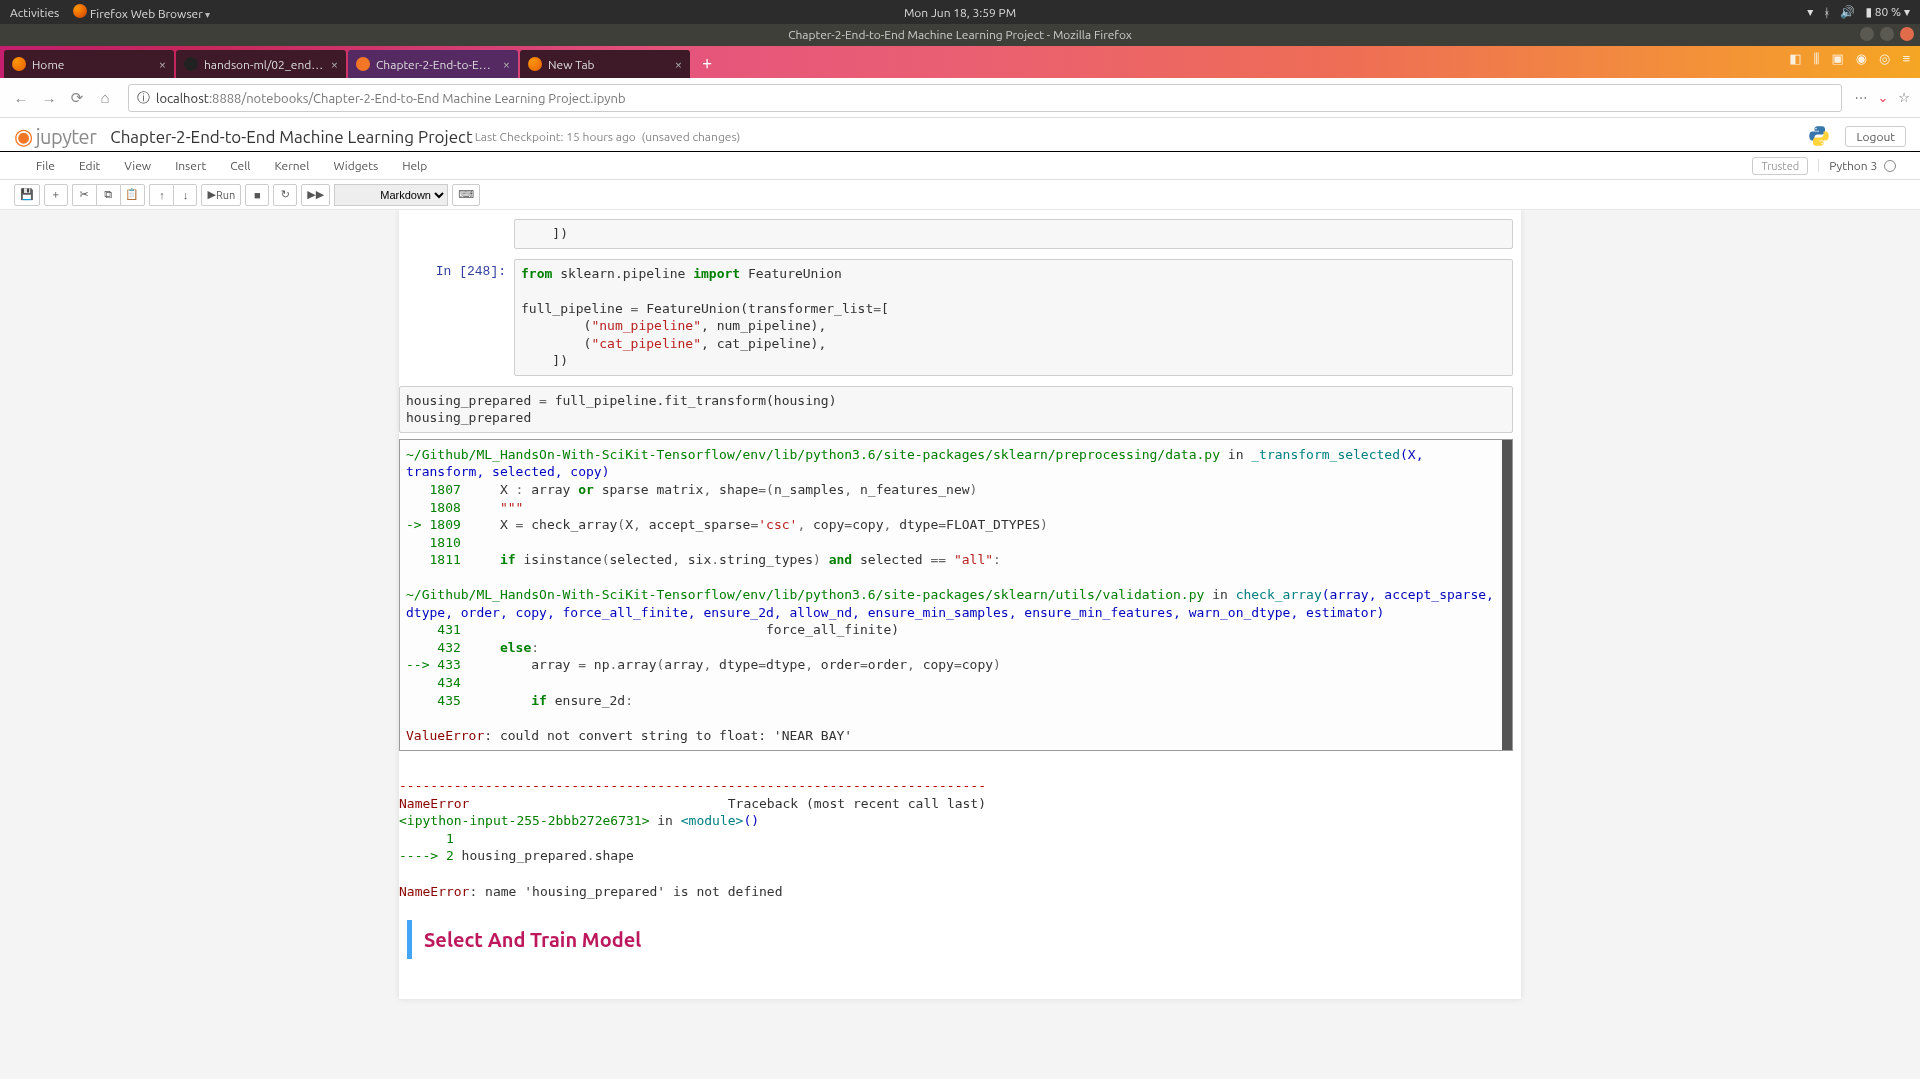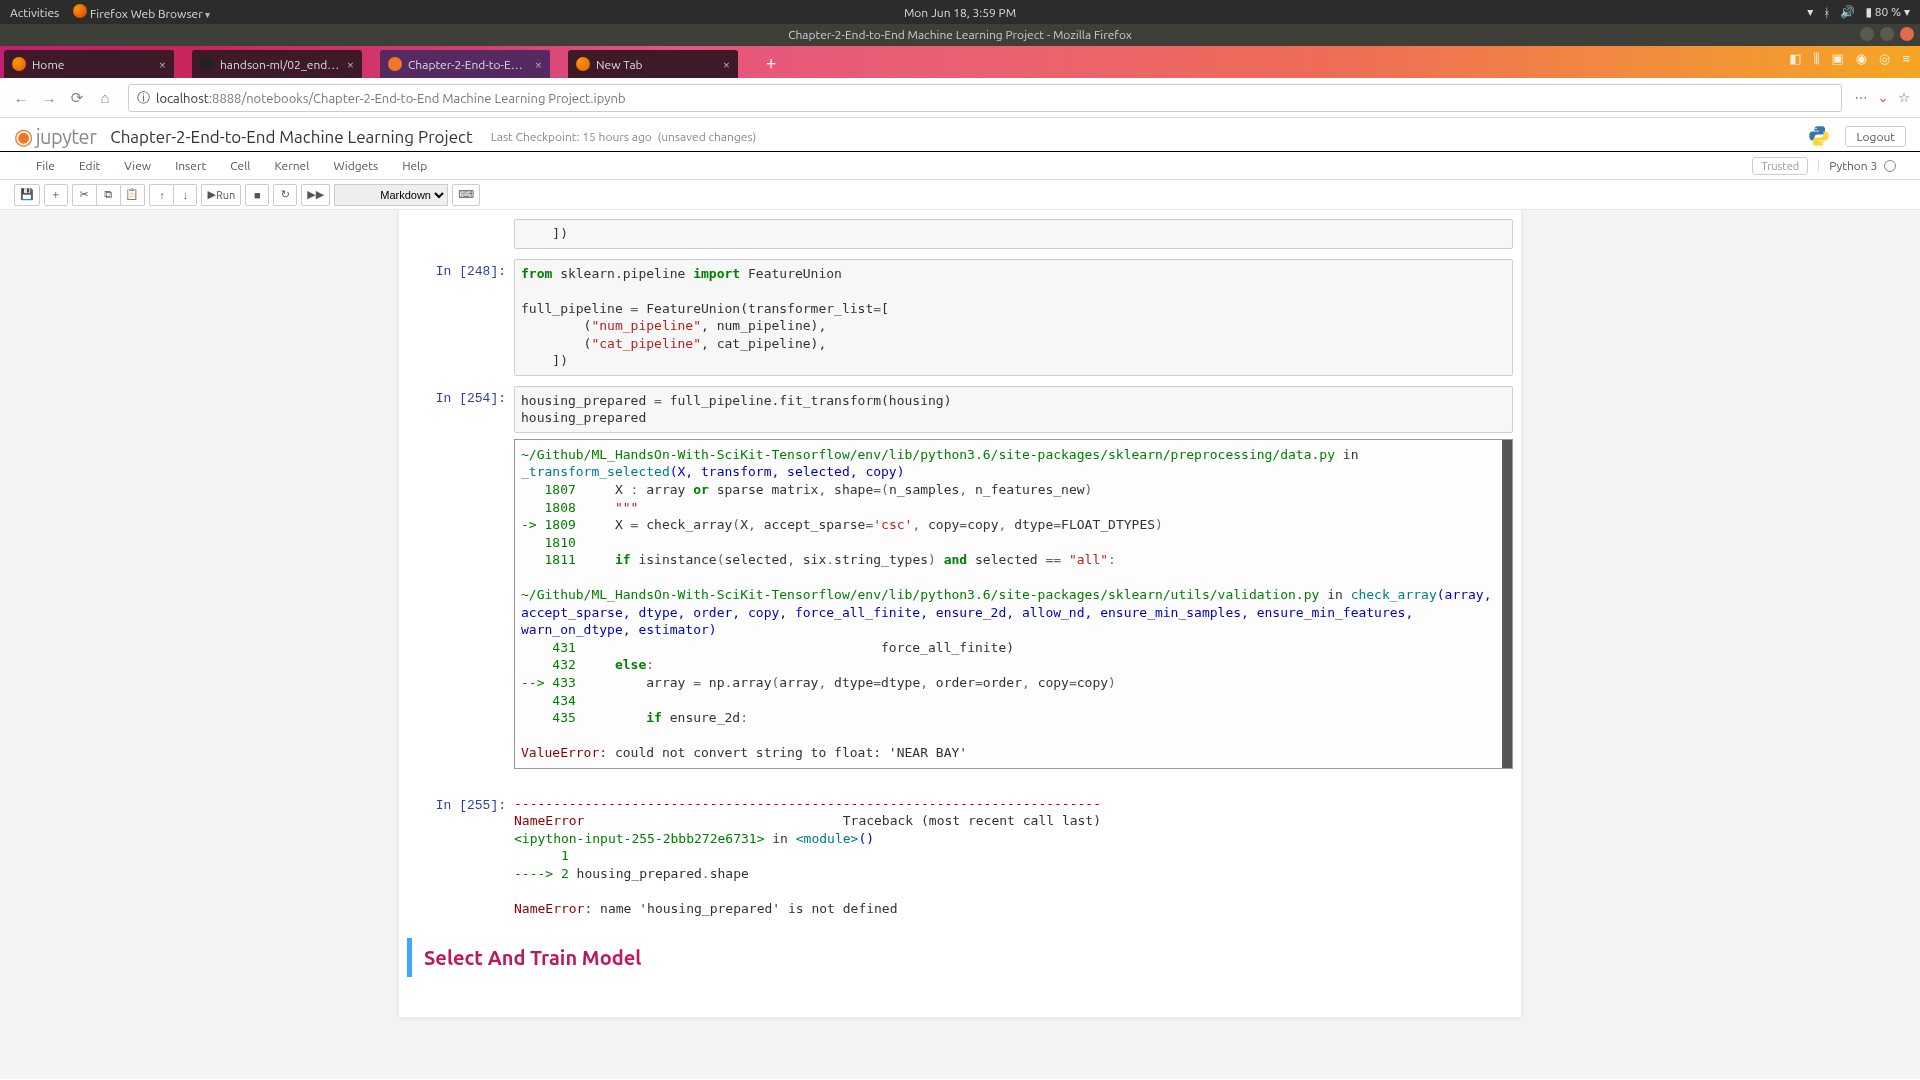--- a/index.html
+++ b/index.html
@@ -14,21 +14,21 @@
 .gnome-arrow::after { content:" ▾"; font-size:10px; opacity:.8; }
 
 
 .ff-title { height:22px; background:#3f3f3a; color:#ccc; text-align:center; font-size:12px; line-height:22px; position:relative; }
 .ff-title .win-ctrls { position:absolute; right:6px; top:3px; display:flex; gap:6px; }
 .win-btn { width:14px; height:14px; border-radius:50%; background:#5a5a52; display:inline-block; }
 .win-btn.close { background:#e06c4c; }
 
 
 .ff-tabs { height:32px; background:linear-gradient(90deg,#c41e6e 0%,#c7265c 10%,#d53f74 25%,#e5547c 35%,#ea5f72 50%,#ee6d55 70%,#f28a3f 85%,#f5a623 100%); display:flex; align-items:flex-end; padding-left:4px; position:relative; }
-.ff-tab { height:28px; min-width:170px; max-width:170px; background:#3e1a28; color:#ddd; display:flex; align-items:center; padding:0 8px; font-size:12px; border-radius:3px 3px 0 0; margin-right:18px; gap:6px; }
+.ff-tab { height:28px; min-width:170px; max-width:170px; background:#3e1a28; color:#ddd; display:flex; align-items:center; padding:0 8px; font-size:12px; border-radius:3px 3px 0 0; margin-right:2px; gap:6px; }
 .ff-tab.active { background:#552a63; }
 .ff-tab .favicon { width:14px; height:14px; border-radius:50%; background:#888; flex:none; }
 .ff-tab .favicon.ff { background:radial-gradient(circle at 30% 30%, #ff9500, #e66000); }
 .ff-tab .favicon.gh { background:#222; }
 .ff-tab .label { white-space:nowrap; overflow:hidden; text-overflow:ellipsis; flex:1; }
 .ff-tab .close { color:#aaa; font-size:13px; flex:none; }
 .ff-newtab { color:#fff; font-size:18px; padding:0 10px; align-self:center; }
 .ff-tabs .right-icons { position:absolute; right:10px; top:5px; display:flex; gap:12px; color:#fff; opacity:.85; }
 
 
@@ -38,21 +38,21 @@
 .url-box .host { color:#333; }
 .url-box .path { color:#777; }
 .url-right { display:flex; gap:10px; align-items:center; color:#666; }
 .pocket { color:#ef4056; }
 
 
 .jp-header { border-bottom:1px solid #000000; padding:5px 14px 2px; display:flex; align-items:center; }
 .jp-logo { font-size:20px; color:#888; letter-spacing:-0.5px; }
 .jp-logo .orange { color:#f37626; font-size:22px; margin-right:3px; }
 .jp-title { font-size:17px; color:#333; margin-left:14px; }
-.jp-checkpoint { font-size:12px; color:#888; margin-left:18px; }
+.jp-checkpoint { font-size:12px; color:#888; margin-left:2px; }
 .jp-header .spacer { flex:1; }
 .jp-pylogo { width:24px; height:24px; }
 .logout { border:1px solid #ccc; border-radius:3px; padding:3px 10px; font-size:12px; color:#555; margin-left:14px; }
 
 
 .jp-menu { border-bottom:1px solid #ddd; padding:0 24px; display:flex; align-items:center; height:28px; font-size:12px; color:#555; }
 .jp-menu .m { padding:4px 12px; }
 .jp-menu .spacer { flex:1; }
 .trusted { border:1px solid #ccc; border-radius:3px; padding:2px 8px; font-size:11px; color:#999; margin-right:10px; }
 .kernel-name { font-size:12px; color:#555; border-left:1px solid #ddd; padding-left:10px; }
@@ -233,21 +233,20 @@
 <div class="input-area"><span class="kw">from</span> sklearn.pipeline <span class="kw">import</span> FeatureUnion
 
 full_pipeline <span class="op">=</span> FeatureUnion(transformer_list<span class="op">=</span>[
         (<span class="str">"num_pipeline"</span>, num_pipeline),
         (<span class="str">"cat_pipeline"</span>, cat_pipeline),
     ])</div>
   </div>
 </div>
 
 <div class="cell">
-  <div class="prompt in">In [254]:</div>
   <div class="cell-body">
 <div class="input-area">housing_prepared <span class="op">=</span> full_pipeline.fit_transform(housing)
 housing_prepared</div>
 <div class="traceback-box">
             <div class="output-area traceback-box-inner"><span class="ansi-green">~/Github/ML_HandsOn-With-SciKit-Tensorflow/env/lib/python3.6/site-packages/sklearn/preprocessing/data.py</span> in <span class="ansi-cyan">_transform_selected</span><span class="ansi-blue">(X, transform, selected, copy)</span>
    <span class="ansi-green">1807</span>     X <span class="op">:</span> array <span class="kw">or</span> sparse matrix<span class="op">,</span> shape<span class="op">=</span><span class="op">(</span>n_samples<span class="op">,</span> n_features_new<span class="op">)</span>
    <span class="ansi-green">1808</span>     <span class="str">"""</span>
 <span class="ansi-green">-&gt; 1809</span>     X <span class="op">=</span> check_array<span class="op">(</span>X<span class="op">,</span> accept_sparse<span class="op">=</span><span class="str">'csc'</span><span class="op">,</span> copy<span class="op">=</span>copy<span class="op">,</span> dtype<span class="op">=</span>FLOAT_DTYPES<span class="op">)</span>
    <span class="ansi-green">1810</span> 
    <span class="ansi-green">1811</span>     <span class="kw">if</span> isinstance<span class="op">(</span>selected<span class="op">,</span> six<span class="op">.</span>string_types<span class="op">)</span> <span class="kw">and</span> selected <span class="op">==</span> <span class="str">"all"</span><span class="op">:</span>
@@ -258,21 +257,20 @@
 <span class="ansi-green">--&gt; 433</span>         array <span class="op">=</span> np<span class="op">.</span>array<span class="op">(</span>array<span class="op">,</span> dtype<span class="op">=</span>dtype<span class="op">,</span> order<span class="op">=</span>order<span class="op">,</span> copy<span class="op">=</span>copy<span class="op">)</span>
     <span class="ansi-green">434</span> 
     <span class="ansi-green">435</span>         <span class="kw">if</span> ensure_2d<span class="op">:</span>
 
 <span class="ansi-darkred">ValueError</span>: could not convert string to float: 'NEAR BAY'</div>
           </div>
   </div>
 </div>
 
 <div class="cell">
-  <div class="prompt in">In [255]:</div>
   <div class="cell-body">
 <div class="output-area"><span class="err-dash">---------------------------------------------------------------------------</span>
 <span class="ansi-darkred">NameError</span>                                 Traceback (most recent call last)
 <span class="ansi-green">&lt;ipython-input-255-2bbb272e6731&gt;</span> in <span class="ansi-cyan">&lt;module&gt;</span><span class="ansi-blue">()</span>
       <span class="ansi-green">1</span> 
 <span class="ansi-green">----&gt; 2</span> housing_prepared<span class="op">.</span>shape
 
 <span class="ansi-darkred">NameError</span>: name 'housing_prepared' is not defined</div>
   </div>
 </div>

